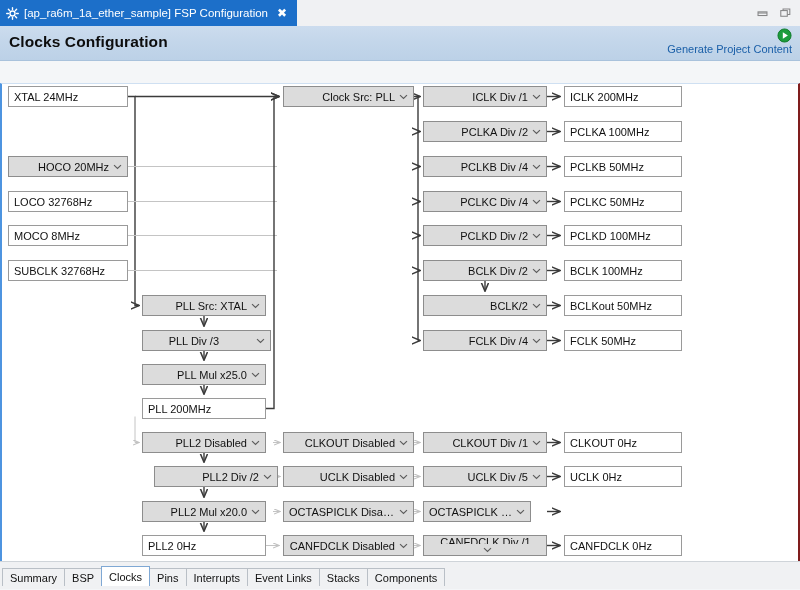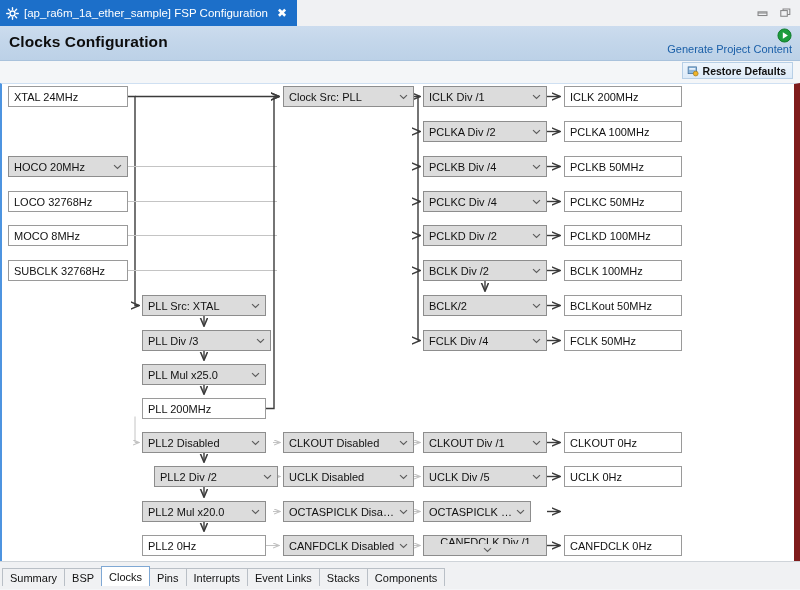--- a/index.html
+++ b/index.html
@@ -33,30 +33,30 @@
 
   .rdefs{position:absolute;right:7px;top:62px;height:17px;
     display:flex;align-items:center;gap:4px;padding:0 6px 0 4px;
     background:linear-gradient(180deg,#eef5fc 0%,#dceaf8 100%);
     border:1px solid #b7cfe6;box-sizing:border-box;cursor:pointer;}
   .rdefs .ri{width:12px;height:12px;flex:none;}
   .rdefs .rl{font-size:10.5px;font-weight:bold;color:#111;white-space:nowrap;}
 
   
   .canvas{position:absolute;left:0;top:83px;width:800px;height:478px;
-    background:#ffffff;border-left:2px solid #4d94e0;border-right:6px solid #7f1d1d;
+    background:#ffffff;border-left:2px solid #4d94e0;border-right:2px solid #7f1d1d;
     border-top:1px solid #cfe0f2;box-sizing:border-box;overflow:hidden;}
   #wires{position:absolute;left:0;top:0;width:800px;height:478px;pointer-events:none;}
 
   
   .node{position:absolute;height:21px;box-sizing:border-box;
     display:flex;align-items:center;font-size:11px;color:#111;
     padding:0 4px 0 5px;white-space:nowrap;}
   .node.ro{background:#ffffff;border:1px solid #9a9a9a;}
-  .node.sel{background:#dcdcdc;border:1px solid #8d8d8d;}
+  .node.sel{background:#dcdcdc;border:1px solid #8d8d8d;text-align:right;}
   .node .cap{flex:1;overflow:hidden;text-overflow:ellipsis;}
   .node .chev{flex:none;width:11px;height:11px;margin-left:3px;opacity:.75;}
 
   
   .tabbar{position:absolute;left:0;top:561px;width:800px;height:28px;
     background:#f0f1f3;border-top:1px solid #cfd4d9;box-sizing:border-box;}
   .tabs{position:absolute;left:2px;top:4px;display:flex;align-items:flex-end;height:20px;}
   .tab{height:18px;padding:0 7px;display:flex;align-items:center;font-size:11px;color:#111;
     background:#f0f1f3;border:1px solid #b9bfc6;border-bottom:none;margin-right:-1px;
     box-sizing:border-box;cursor:pointer;white-space:nowrap;}
@@ -101,28 +101,20 @@
   <div class="hdr-title">Clocks Configuration</div>
 
   <div class="gpc">
     <svg class="pi" viewBox="0 0 16 16">
       <circle cx="8" cy="8" r="7" fill="#1c9c3c" stroke="#0f7a2b" stroke-width="1"></circle>
       <polygon points="6.2,4.6 11.6,8 6.2,11.4" fill="#ffffff"></polygon>
     </svg>
     <span class="lbl">Generate Project Content</span>
   </div>
 
-  <div class="rdefs">
-    <svg class="ri" viewBox="0 0 16 16">
-      <rect x="1.5" y="2.5" width="11" height="9" fill="#8fb8dd" stroke="#3f6e9c" stroke-width="1"></rect>
-      <rect x="3" y="4" width="8" height="2.4" fill="#e8f1fa"></rect>
-      <circle cx="11.6" cy="11.4" r="3.2" fill="#f0b429" stroke="#9c7412" stroke-width=".9"></circle>
-    </svg>
-    <span class="rl">Restore Defaults</span>
-  </div>
 
   <div class="canvas" id="canvas">
     <svg id="wires" viewBox="0 0 800 478">
       <defs>
         <marker id="ahA" markerWidth="7" markerHeight="7" refX="6" refY="3" orient="auto">
           <path d="M0,0.4 L6.2,3 L0,5.6" fill="none" stroke="#3b3b3b" stroke-width="1.1"></path>
         </marker>
         <marker id="ahI" markerWidth="7" markerHeight="7" refX="6" refY="3" orient="auto">
           <path d="M0,0.4 L6.2,3 L0,5.6" fill="none" stroke="#c0c0c0" stroke-width="1.1"></path>
         </marker>

